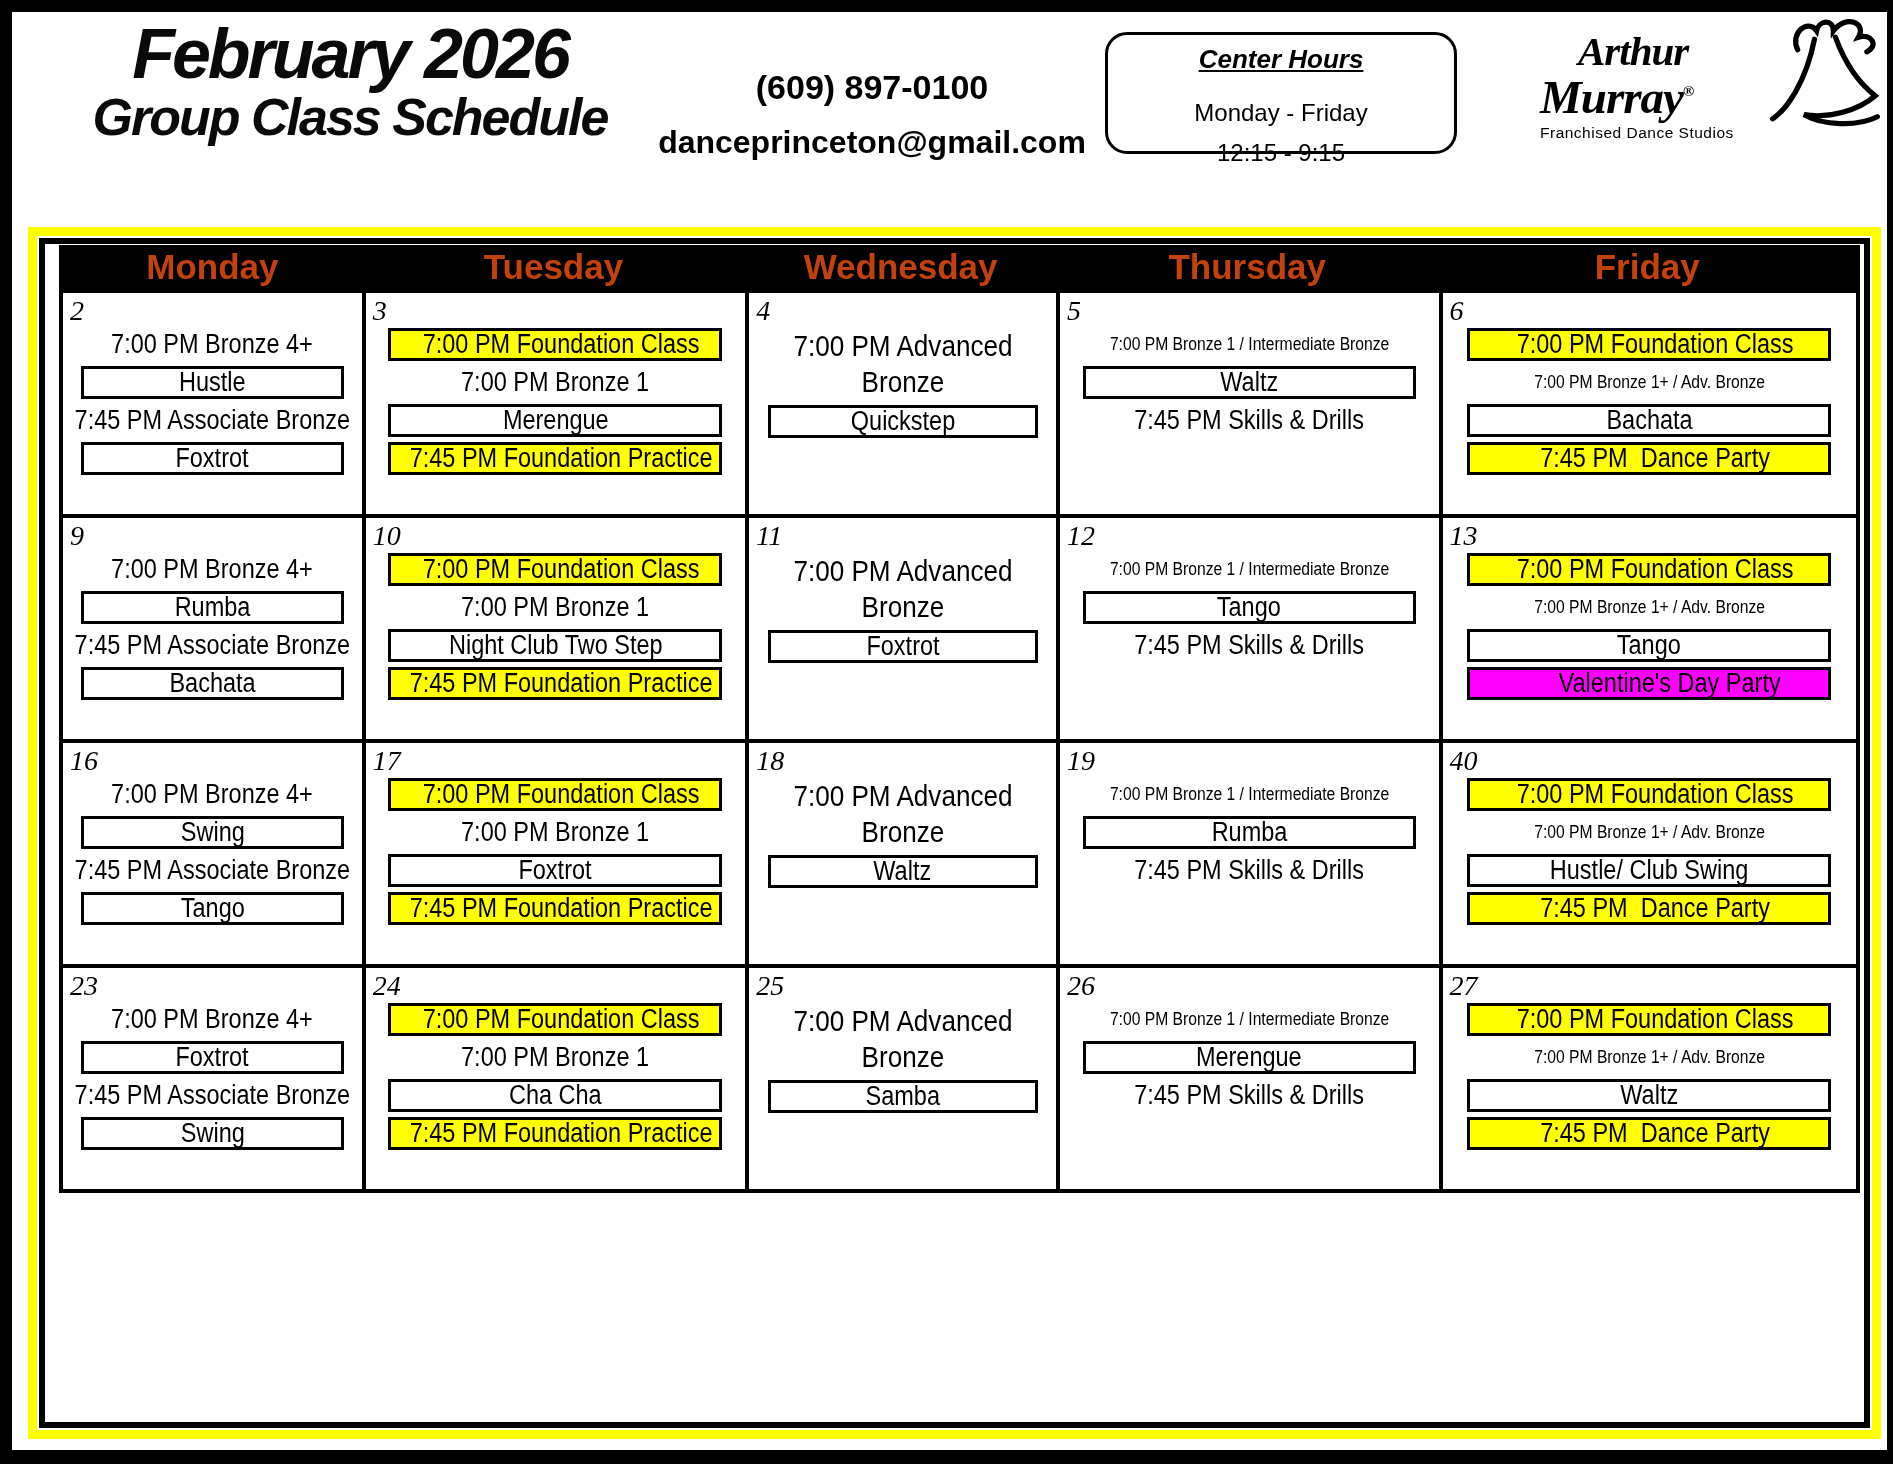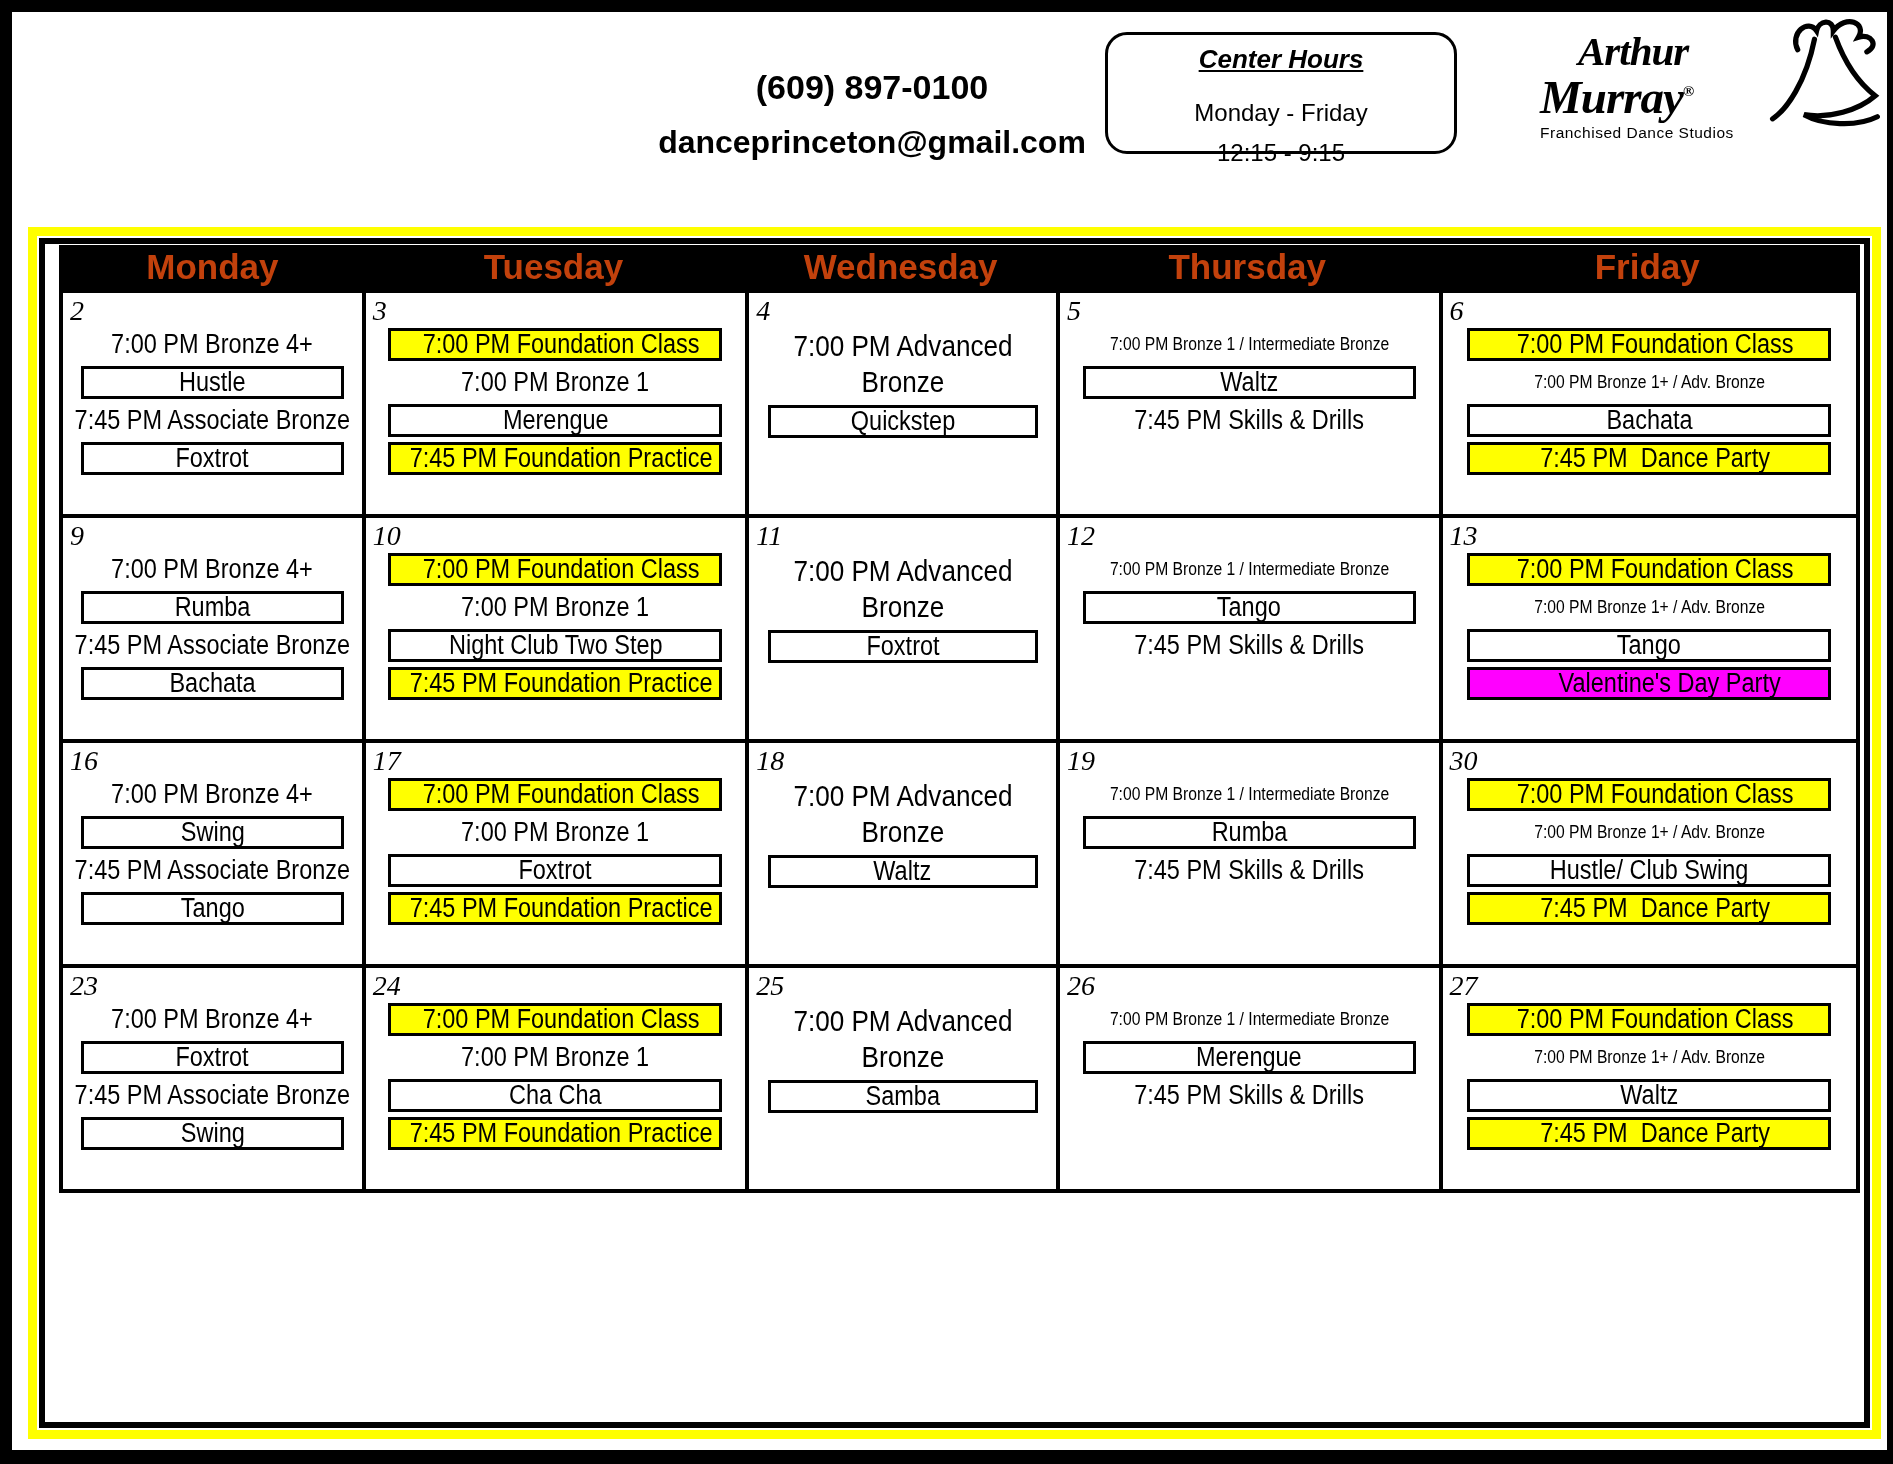--- a/index.html
+++ b/index.html
@@ -76,20 +76,24 @@
   .evt.plain2 > span { white-space:normal; width:270px; line-height:36px; }
   .filler { flex:1; background:#fff; }
 </style>
 </head>
 <body>
 
 <div class="page" style="--frame-yellow: #FFFF00; --hl-yellow: #FFFF00; --hl-magenta: #FF00FF;">
 
   <div class="hdr">
 
+    <div class="title-block">
+      <div class="title-1">February 2026</div>
+      <div class="title-2">Group Class Schedule</div>
+    </div>
 
     <div class="contact">
       <div class="phone">(609) 897-0100</div>
       <div class="email">danceprinceton@gmail.com</div>
     </div>
 
     <div class="center-hours">
       <div class="ch-title">Center Hours</div>
       <div class="ch-days">Monday - Friday</div>
       <div class="ch-hours">12:15 - 9:15</div>
@@ -297,21 +301,21 @@
               <span>7:00 PM Bronze 1 / Intermediate Bronze</span>
             </div>
             <div class="evt boxed">
               <span>Rumba</span>
             </div>
             <div class="evt plain">
               <span>7:45 PM Skills &amp; Drills</span>
             </div>
           </div>
           <div class="cell notfirst">
-            <div class="daynum">30</div>
+            <div class="daynum">40</div>
             <div class="evt yellow">
               <span>7:00 PM Foundation Class</span>
             </div>
             <div class="evt plain long">
               <span>7:00 PM Bronze 1+ / Adv. Bronze</span>
             </div>
             <div class="evt boxed">
               <span>Hustle/ Club Swing</span>
             </div>
             <div class="evt yellow">

